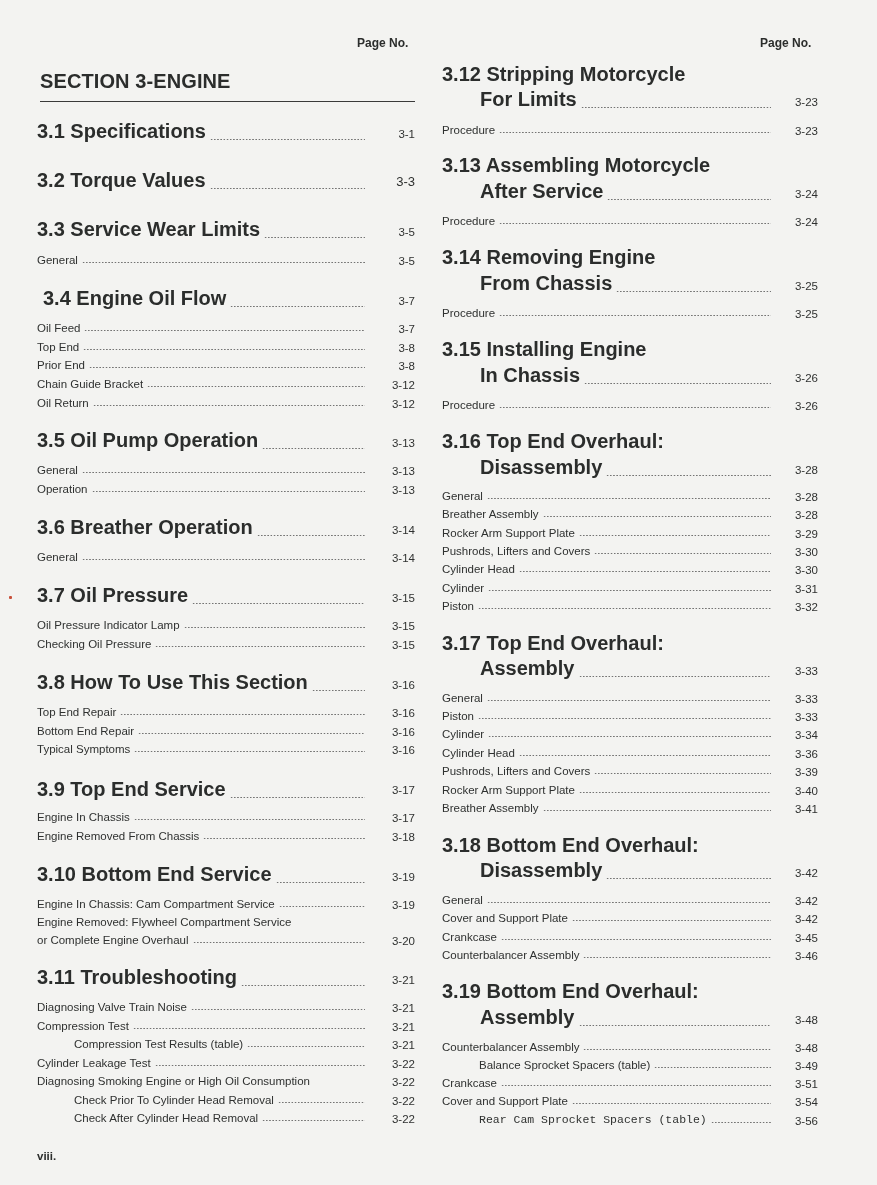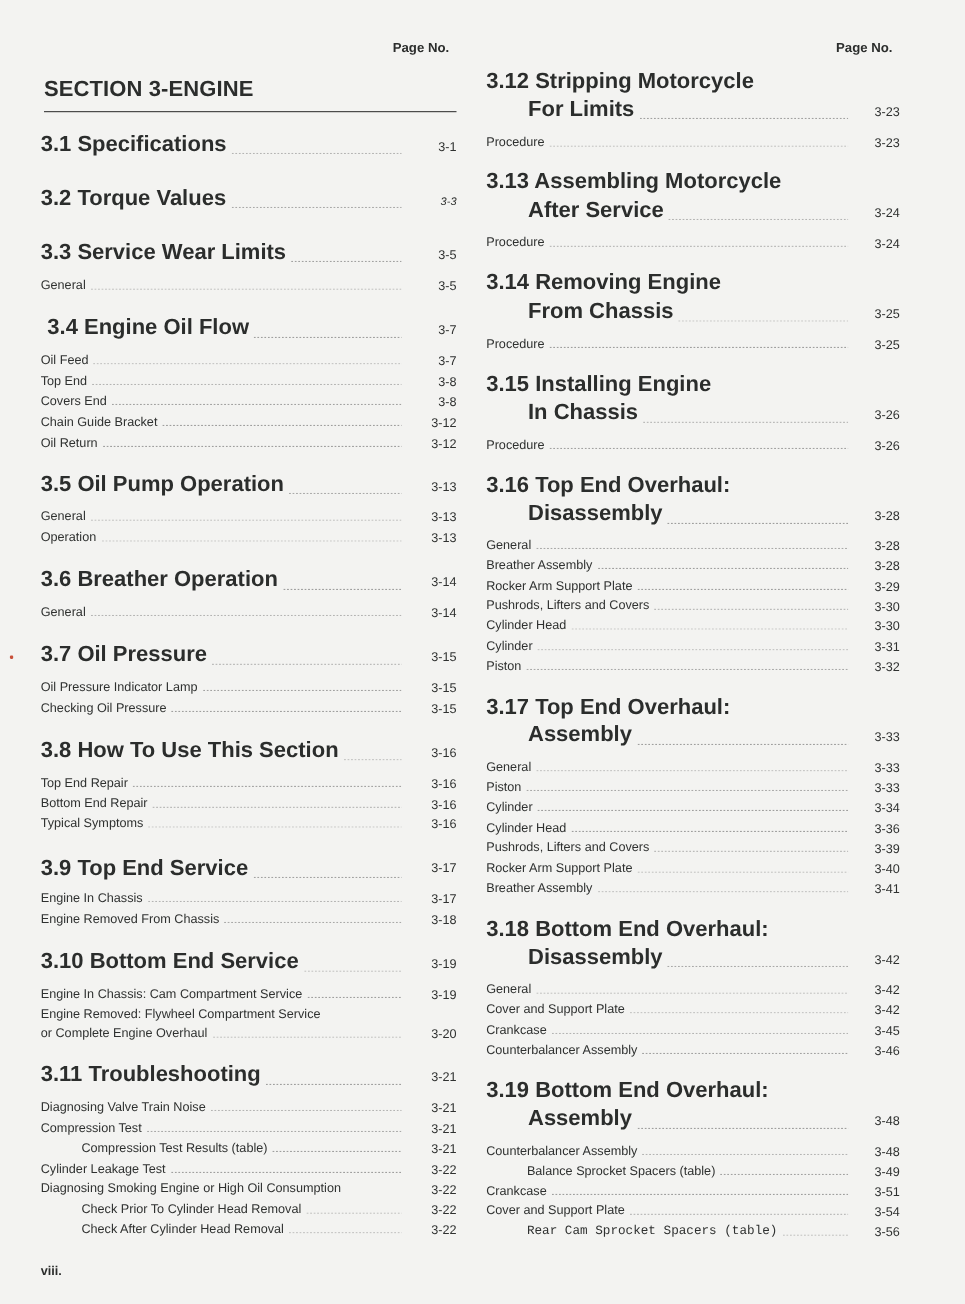--- a/index.html
+++ b/index.html
@@ -40,21 +40,21 @@
       <span class="dots"></span>
     </div>
     <span class="row h-row" style="left: 375px; width: 40px; justify-content: flex-end; top: 126px; height: 14px;">
       <span style="font-size: 11.5px; color: rgb(47, 49, 48);">3-1</span>
     </span>
     <div class="row h-row" style="left: 37px; width: 332px; top: 168px; height: 24px;">
       <span class="label">3.2 Torque Values</span>
       <span class="dots"></span>
     </div>
     <span class="row h-row" style="left: 375px; width: 40px; justify-content: flex-end; top: 175px; height: 14px;">
-      <span style="font-size: 10px; color: rgb(47, 49, 48); font-style: italic;">3-3</span>
+      <span style="font-size: 13px; color: rgb(47, 49, 48);">3-3</span>
     </span>
     <div class="row h-row" style="left: 37px; width: 332px; top: 217px; height: 24px;">
       <span class="label">3.3 Service Wear Limits</span>
       <span class="dots"></span>
     </div>
     <span class="row h-row" style="left: 375px; width: 40px; justify-content: flex-end; top: 224px; height: 14px;">
       <span style="font-size: 11.5px; color: rgb(47, 49, 48);">3-5</span>
     </span>
     <div class="row s-row" style="left: 37px; width: 332px; top: 252px; height: 14px;">
       <span class="label">General</span>
@@ -78,21 +78,21 @@
       <span style="font-size: 11.5px; color: rgb(47, 49, 48);">3-7</span>
     </span>
     <div class="row s-row" style="left: 37px; width: 332px; top: 339px; height: 14px;">
       <span class="label">Top End</span>
       <span class="dots"></span>
     </div>
     <span class="row s-row" style="left: 375px; width: 40px; justify-content: flex-end; top: 340px; height: 14px;">
       <span style="font-size: 11.5px; color: rgb(47, 49, 48);">3-8</span>
     </span>
     <div class="row s-row" style="left: 37px; width: 332px; top: 357px; height: 14px;">
-      <span class="label">Covers End</span>
+      <span class="label">Prior End</span>
       <span class="dots"></span>
     </div>
     <span class="row s-row" style="left: 375px; width: 40px; justify-content: flex-end; top: 358px; height: 14px;">
       <span style="font-size: 11.5px; color: rgb(47, 49, 48);">3-8</span>
     </span>
     <div class="row s-row" style="left: 37px; width: 332px; top: 376px; height: 14px;">
       <span class="label">Chain Guide Bracket</span>
       <span class="dots"></span>
     </div>
     <span class="row s-row" style="left: 375px; width: 40px; justify-content: flex-end; top: 377px; height: 14px;">

